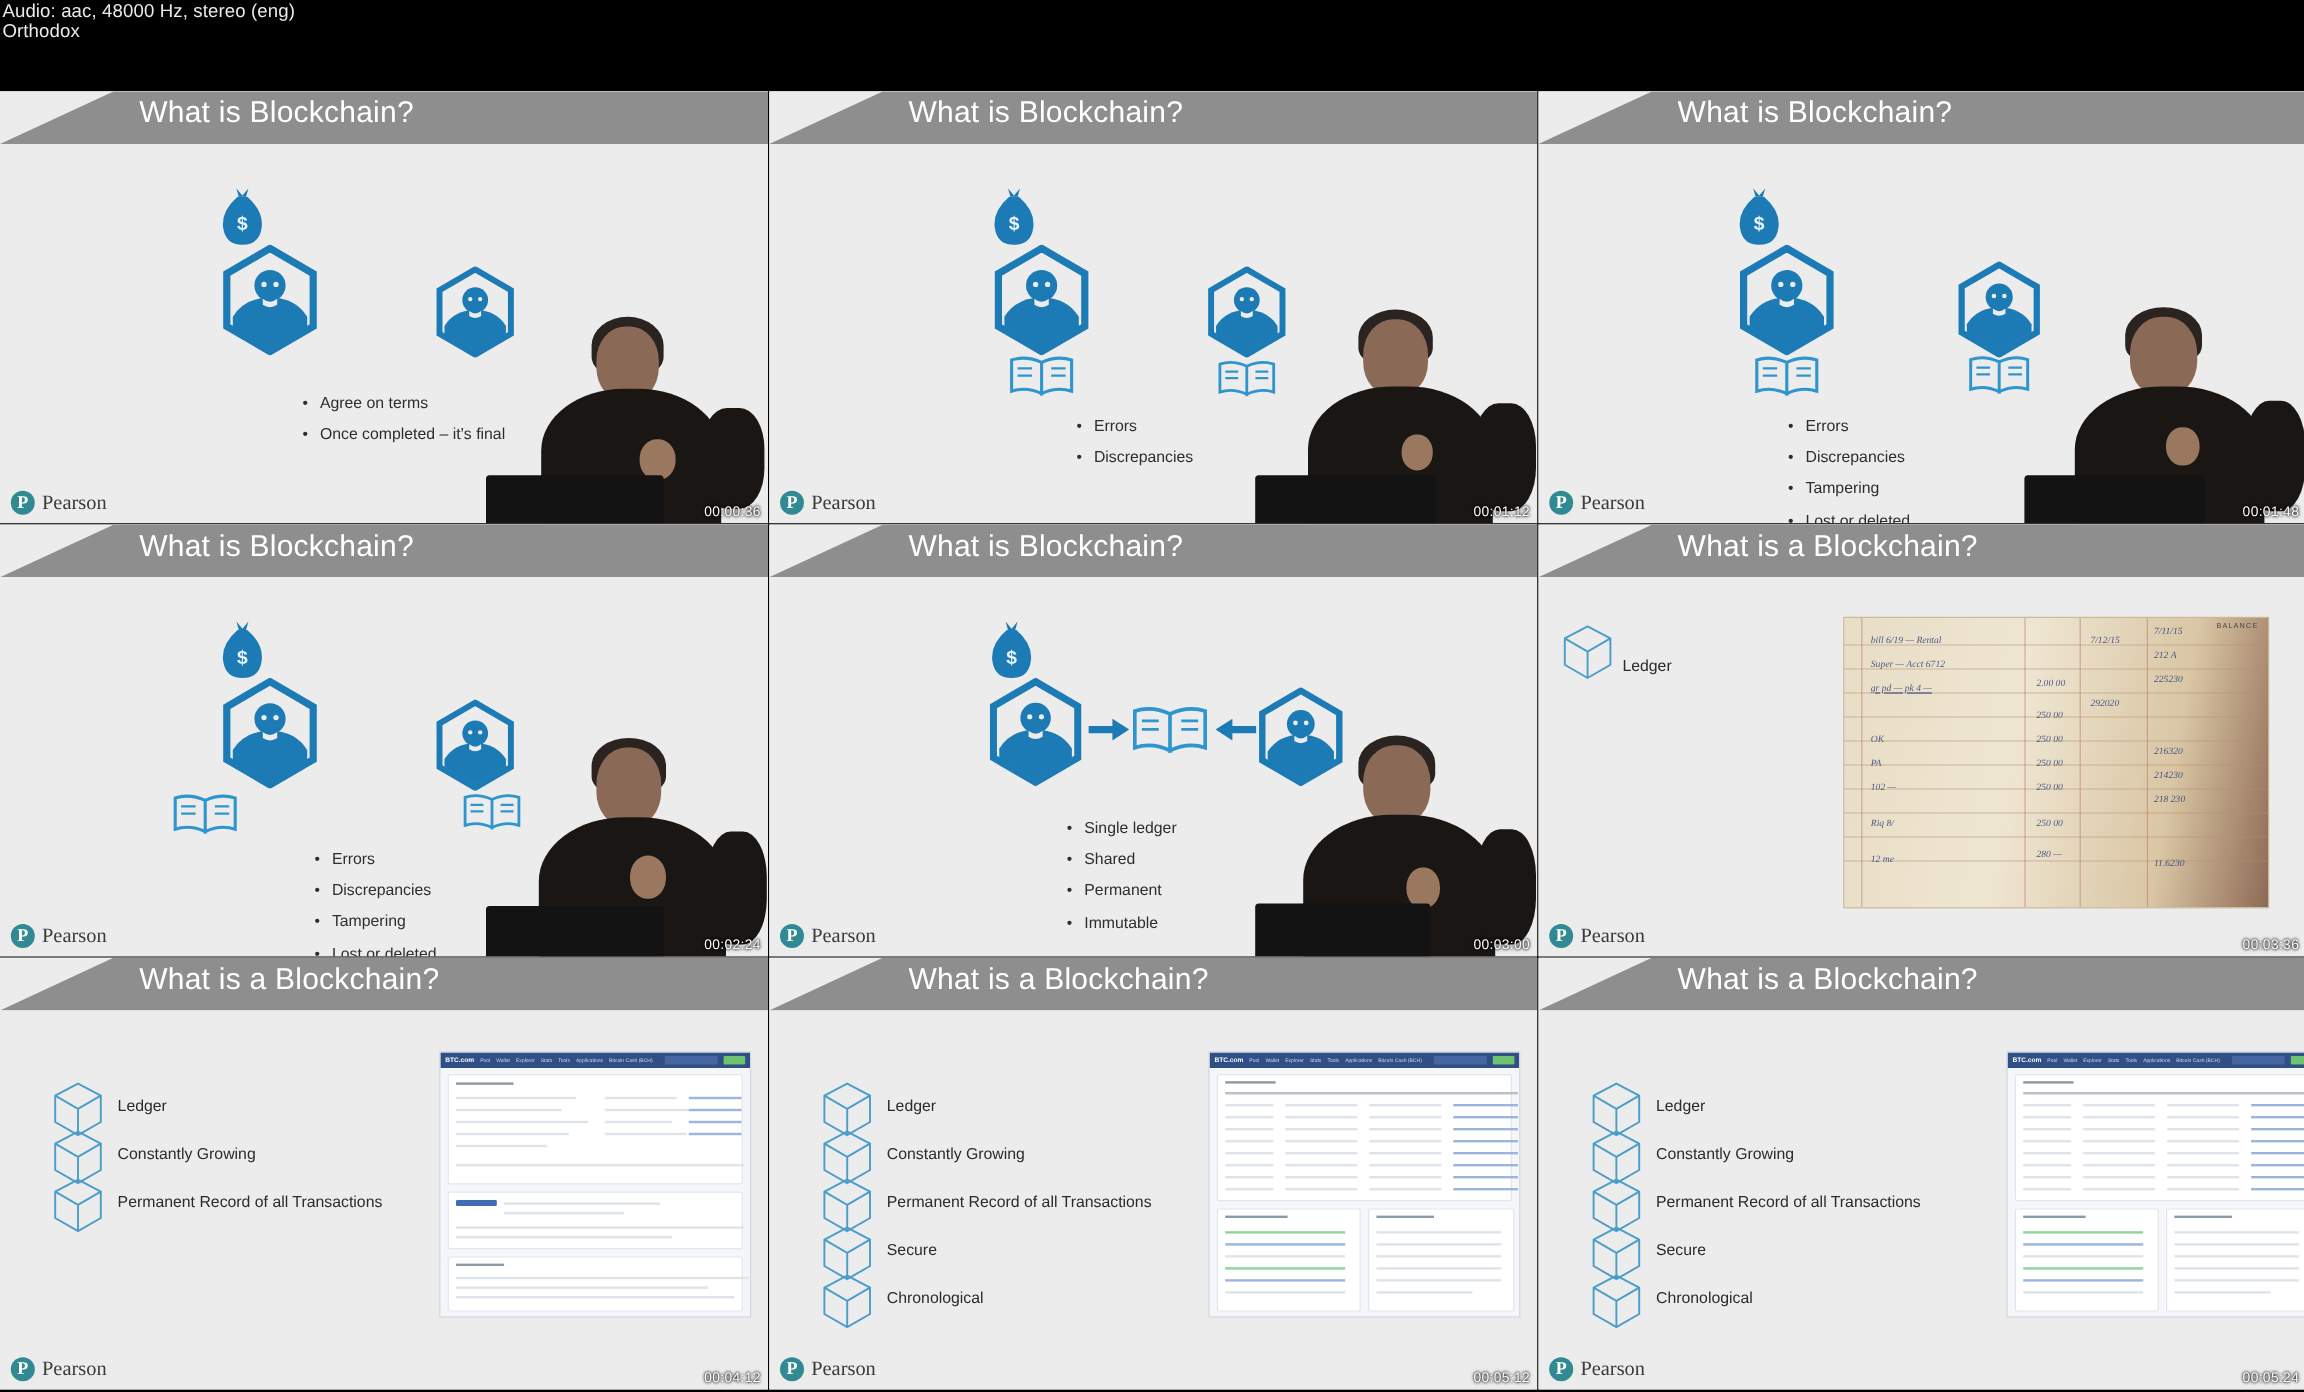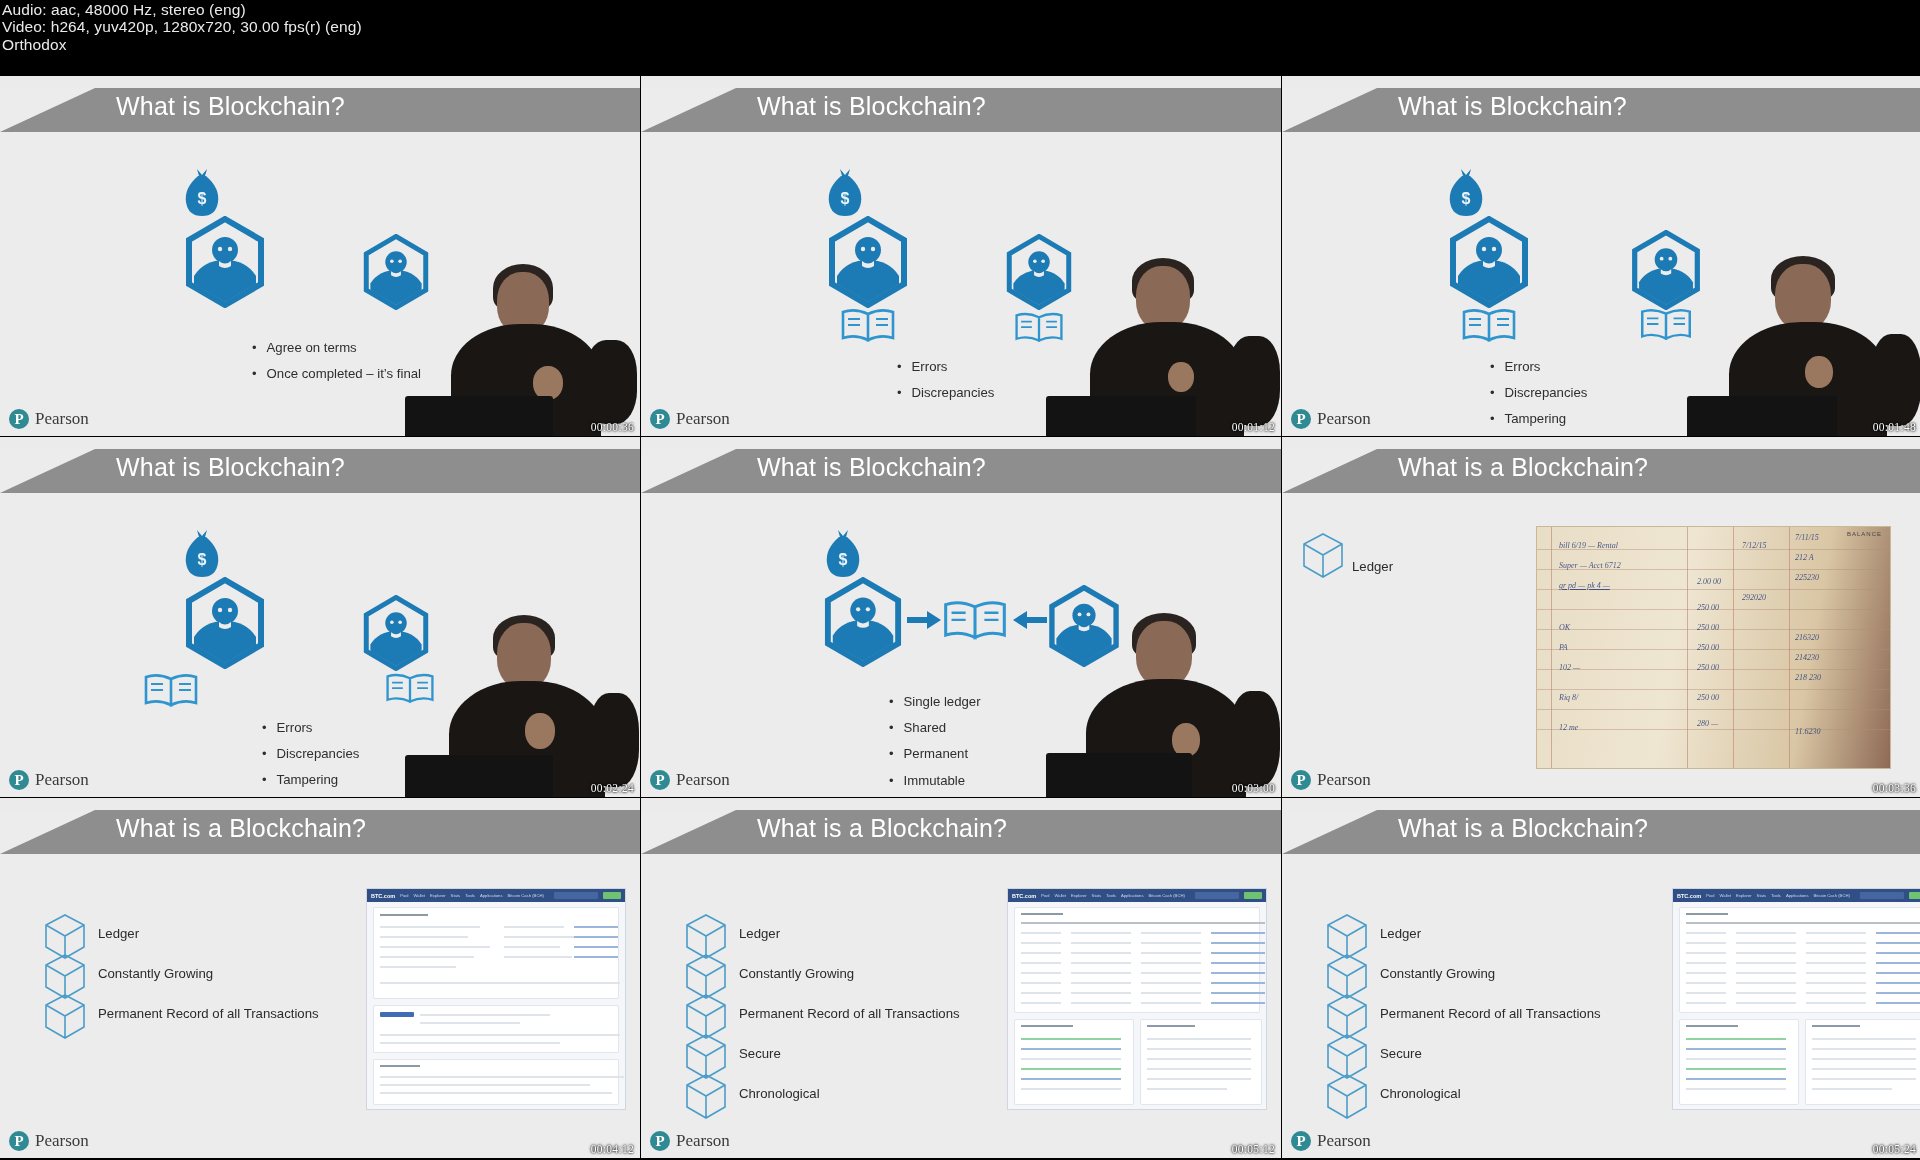--- a/index.html
+++ b/index.html
@@ -33,21 +33,21 @@
     grid-template-rows: repeat(3, 360px);
     gap: 1px 1px;
     background: #000;
   }
   .thumb {
     position: relative; width: 640px; height: 360px;
     background: #ebebeb; overflow: hidden;
   }
 
   
-  .slide { position: absolute; inset: 0; background: #ececec; margin-top: 12px; }
+  .slide { position: absolute; inset: 0; background: #ececec; }
   .titlebar {
     position: absolute; left: 0; top: 0; width: 640px; height: 44px;
     overflow: hidden;
   }
   .titlebar .bar {
     position: absolute; left: 0; top: 0; width: 640px; height: 44px;
     background: #8e8e8e;
     clip-path: polygon(0 44px, 95px 0, 640px 0, 640px 44px);
   }
   .titlebar .txt {
@@ -71,21 +71,21 @@
   }
   .pearson .pname {
     color: #3b3b3b; font-family: "Liberation Serif", serif;
     font-size: 17px;
   }
 
   
   .stamp {
     position: absolute; right: 6px; bottom: 3px;
     color: #fdfdfd; font-size: 11.5px;
-    font-family: Liberation Serif, serif;
+    font-family: Liberation Sans, sans-serif;
     text-shadow: 0 0 3px #000, 0 0 2px #000;
     letter-spacing: .3px;
   }
 
   
   .person { position: absolute; bottom: 0; right: 0; width: 235px; height: 200px; }
   .person .head {
     position: absolute; border-radius: 46% 46% 44% 44%;
     background: #8a6a56;
   }
@@ -171,21 +171,20 @@
   .btcshot .chip { position: absolute; height: 5px; background: #3f6cb5; border-radius: 1px; }
   .btcshot .ctitle { position: absolute; height: 2.4px; background: #8c9aa8; }
 </style>
 </head>
 <body>
 
 <div id="sheet">
 
   <div id="info">
     <div class="line">Audio: aac, 48000 Hz, stereo (eng)</div>
-    <div class="line">Video: h264, yuv420p, 1280x720, 30.00 fps(r) (eng)</div>
     <div class="line">Orthodox</div>
   </div>
 
   <div id="grid">
 
     <div class="thumb">
       <div class="slide">
         <div class="titlebar">
           <div class="bar"></div>
           <div class="txt">What is Blockchain?</div>

